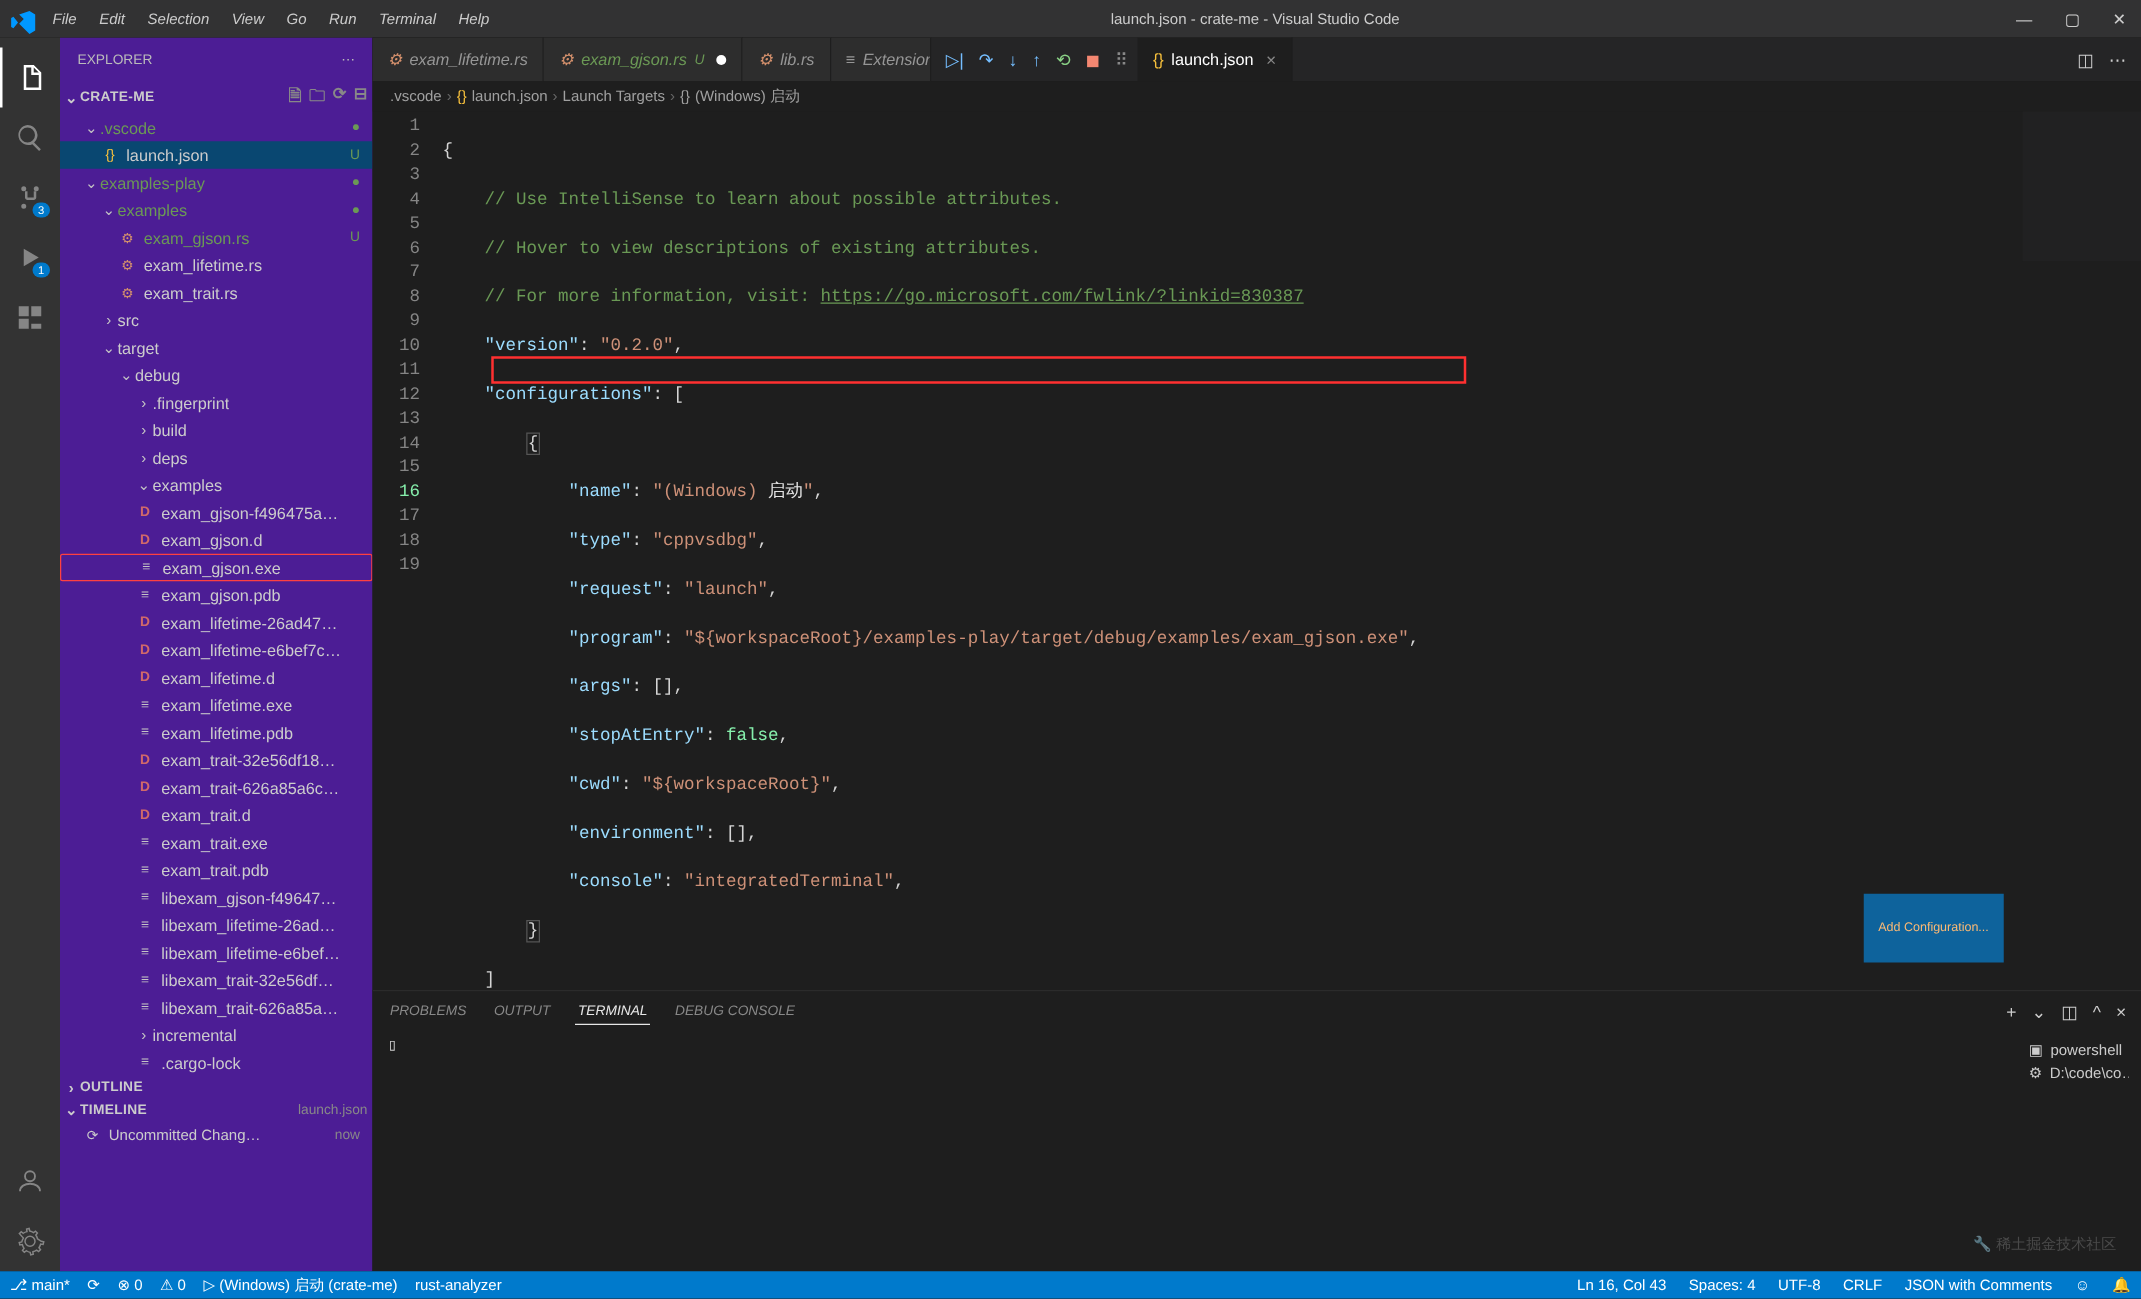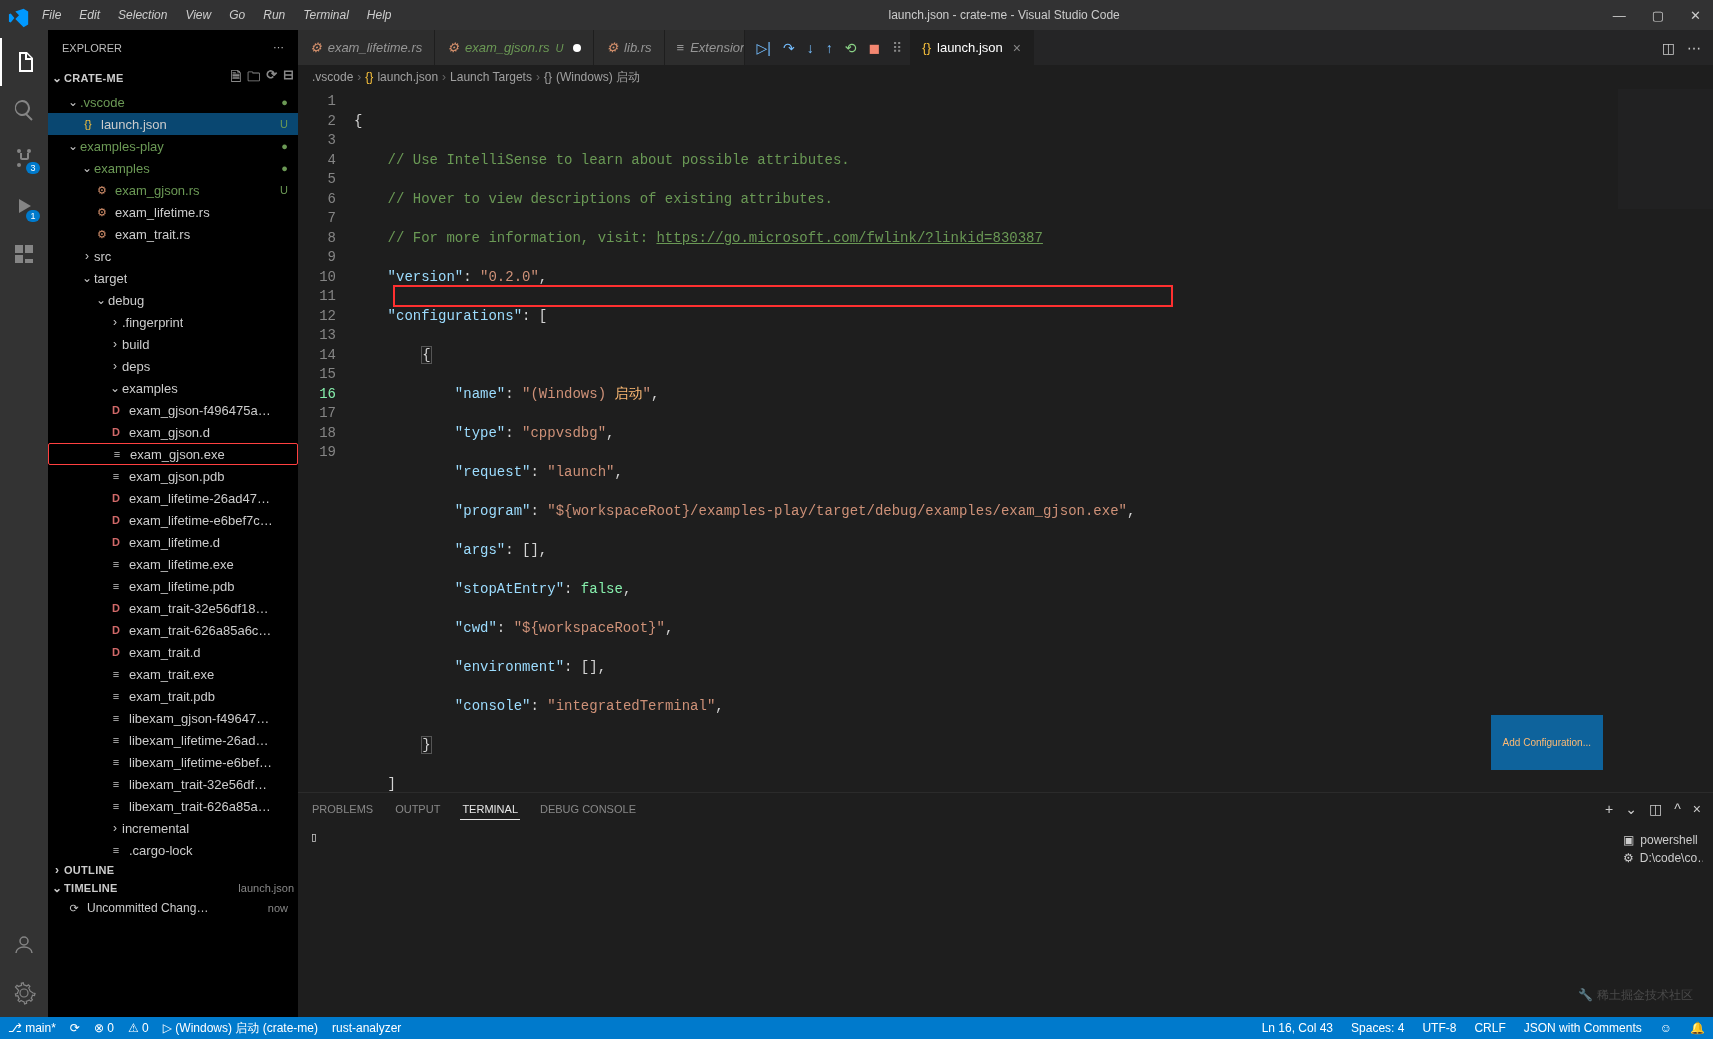--- a/index.html
+++ b/index.html
@@ -48,21 +48,21 @@
 }
 .activity-item.active { color: #fff; border-left: 2px solid #fff; }
 .activity-badge {
   position: absolute; bottom: 8px; right: 8px;
   background: #007acc; color: #fff; border-radius: 8px;
   font-size: 9px; padding: 1px 4px; min-width: 14px; text-align: center;
 }
 
 .sidebar {
   width: 250px;
-  background: #000000;
+  background: #4c1d95;
   display: flex;
   flex-direction: column;
   overflow: hidden;
 }
 .sidebar-header {
   height: 35px;
   display: flex; align-items: center; justify-content: space-between;
   padding: 0 14px;
   font-size: 11px; color: #bbb;
 }
@@ -135,21 +135,21 @@
 .gutter { width: 56px; text-align: right; padding-right: 18px; color: #858585; line-height: 19.5px; padding-top: 3px; }
 .code-content { flex: 1; line-height: 19.5px; padding-top: 3px; white-space: pre; color: #d4d4d4; }
 .ln { height: 19.5px; }
 .ln.current { color: #86efac; }
 .tok-punc { color: #d4d4d4; }
 .tok-key { color: #9cdcfe; }
 .tok-str { color: #ce9178; }
 .tok-bool { color: #86efac; }
 .tok-comment { color: #6a9955; }
 .tok-link { color: #6a9955; text-decoration: underline; }
-.tok-cjk { color: #fdba74; }
+.tok-cjk { color: #e5e5e5; }
 .highlight-row {
   position: absolute;
   border: 2px solid #ff3030;
   pointer-events: none;
 }
 .minimap {
   position: absolute; top: 0; right: 0; width: 95px; height: 120px;
   background: #252526; opacity: 0.55;
 }
 
@@ -161,21 +161,21 @@
   font-size: 10px; cursor: pointer;
 }
 
 .panel {
   height: 225px;
   background: #1e1e1e;
   border-top: 1px solid #2b2b2b;
   display: flex; flex-direction: column;
 }
 .panel-tabs { height: 32px; display: flex; align-items: center; padding: 0 12px; gap: 18px; font-size: 11px; color: #888; }
-.panel-tabs .ptab { cursor: pointer; padding: 4px 2px; }
+.panel-tabs .ptab { cursor: pointer; padding: 4px 2px; font-style: italic; }
 .panel-tabs .ptab.active { color: #e7e7e7; border-bottom: 1px solid #e7e7e7; }
 .panel-tabs .right { margin-left: auto; display: flex; gap: 12px; font-size: 14px; color: #ccc; }
 .panel-body { flex: 1; display: flex; }
 .terminal-content { flex: 1; padding: 4px 12px; font-family: Consolas, monospace; font-size: 13px; color: #ccc; }
 .terminal-side { width: 100px; padding: 6px 10px; color: #ccc; font-size: 12px; }
 .terminal-side div { display: flex; align-items: center; gap: 6px; padding: 2px 0; white-space: nowrap; overflow: hidden; text-overflow: ellipsis; }
 
 .status-bar {
   height: 22px; background: #007acc; color: #fff;
   display: flex; align-items: center;

